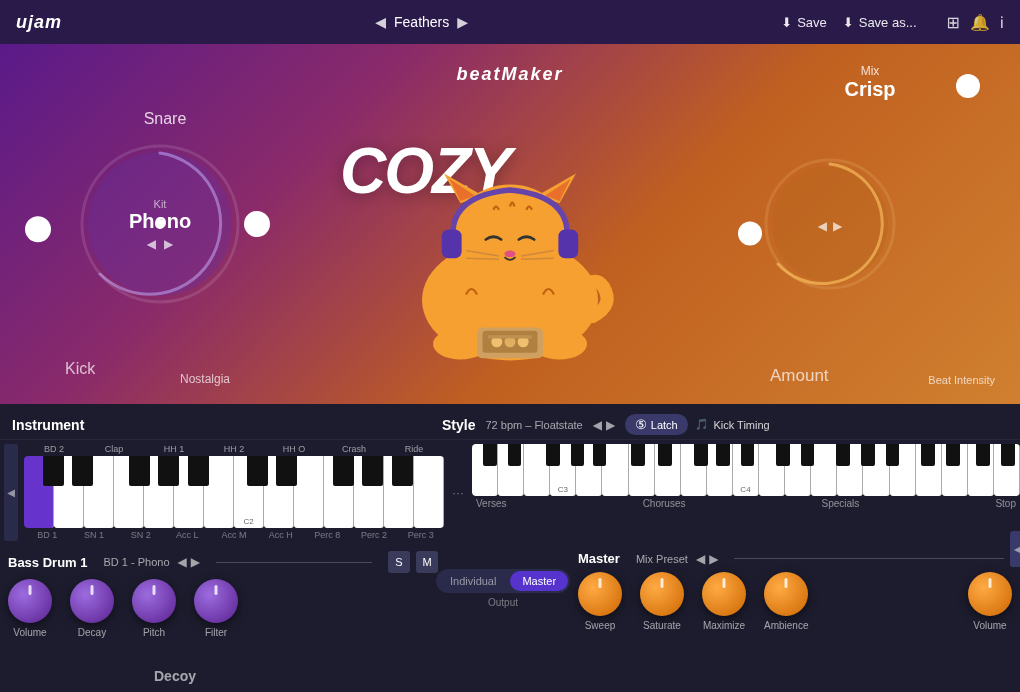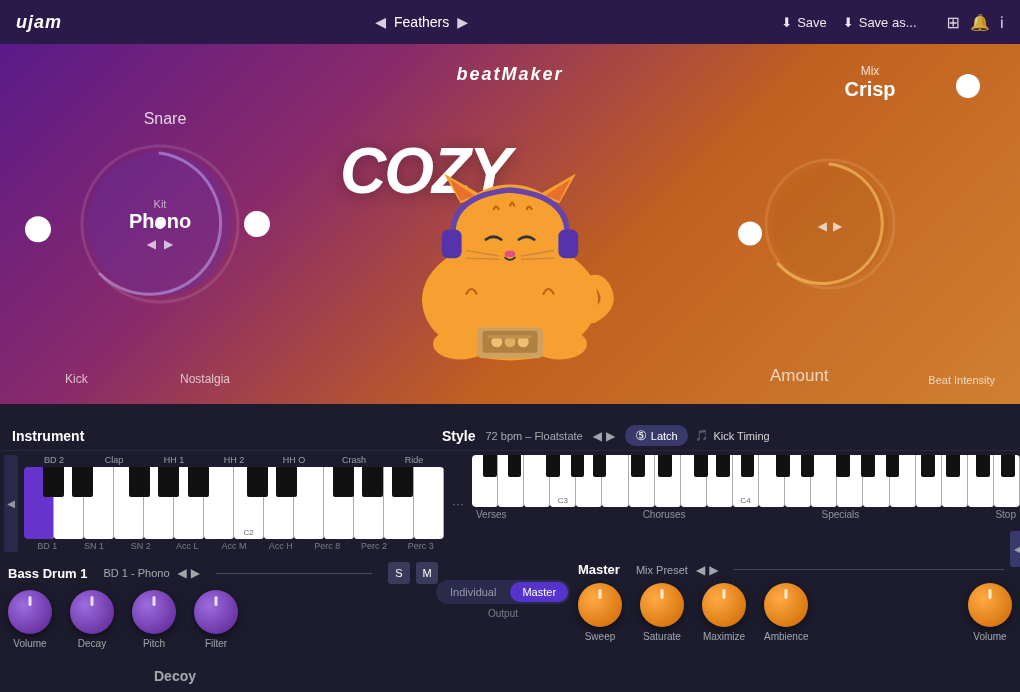--- a/index.html
+++ b/index.html
@@ -106,24 +106,24 @@
       position: absolute;
       top: 32px;
       left: 50%;
       transform: translateX(-50%);
       color: rgba(255,255,255,0.8);
       font-size: 16px;
       margin-top: 34px;
     }
     .label-kick {
       position: absolute;
-      bottom: 18px;
+      bottom: 26px;
       left: 55px;
       color: rgba(255,255,255,0.7);
-      font-size: 12px;
+      font-size: 16px;
     }
     .label-nostalgia {
       position: absolute;
       bottom: 18px;
       left: 170px;
       color: rgba(255,255,255,0.7);
       font-size: 12px;
     }
     .knob-item {
       display: flex;
@@ -234,21 +234,21 @@
     
     .full-bottom {
       background: #1c1c2e;
       height: 290px;
       position: relative;
     }
 
     .instrument-header-row {
       display: flex;
       align-items: center;
-      padding: 21px 12px 4px 12px;
+      padding: 10px 12px 4px 12px;
       border-bottom: 1px solid rgba(255,255,255,0.05);
     }
 
     .instr-label {
       color: white;
       font-size: 14px;
       font-weight: bold;
       width: 430px;
     }
     .style-label {

